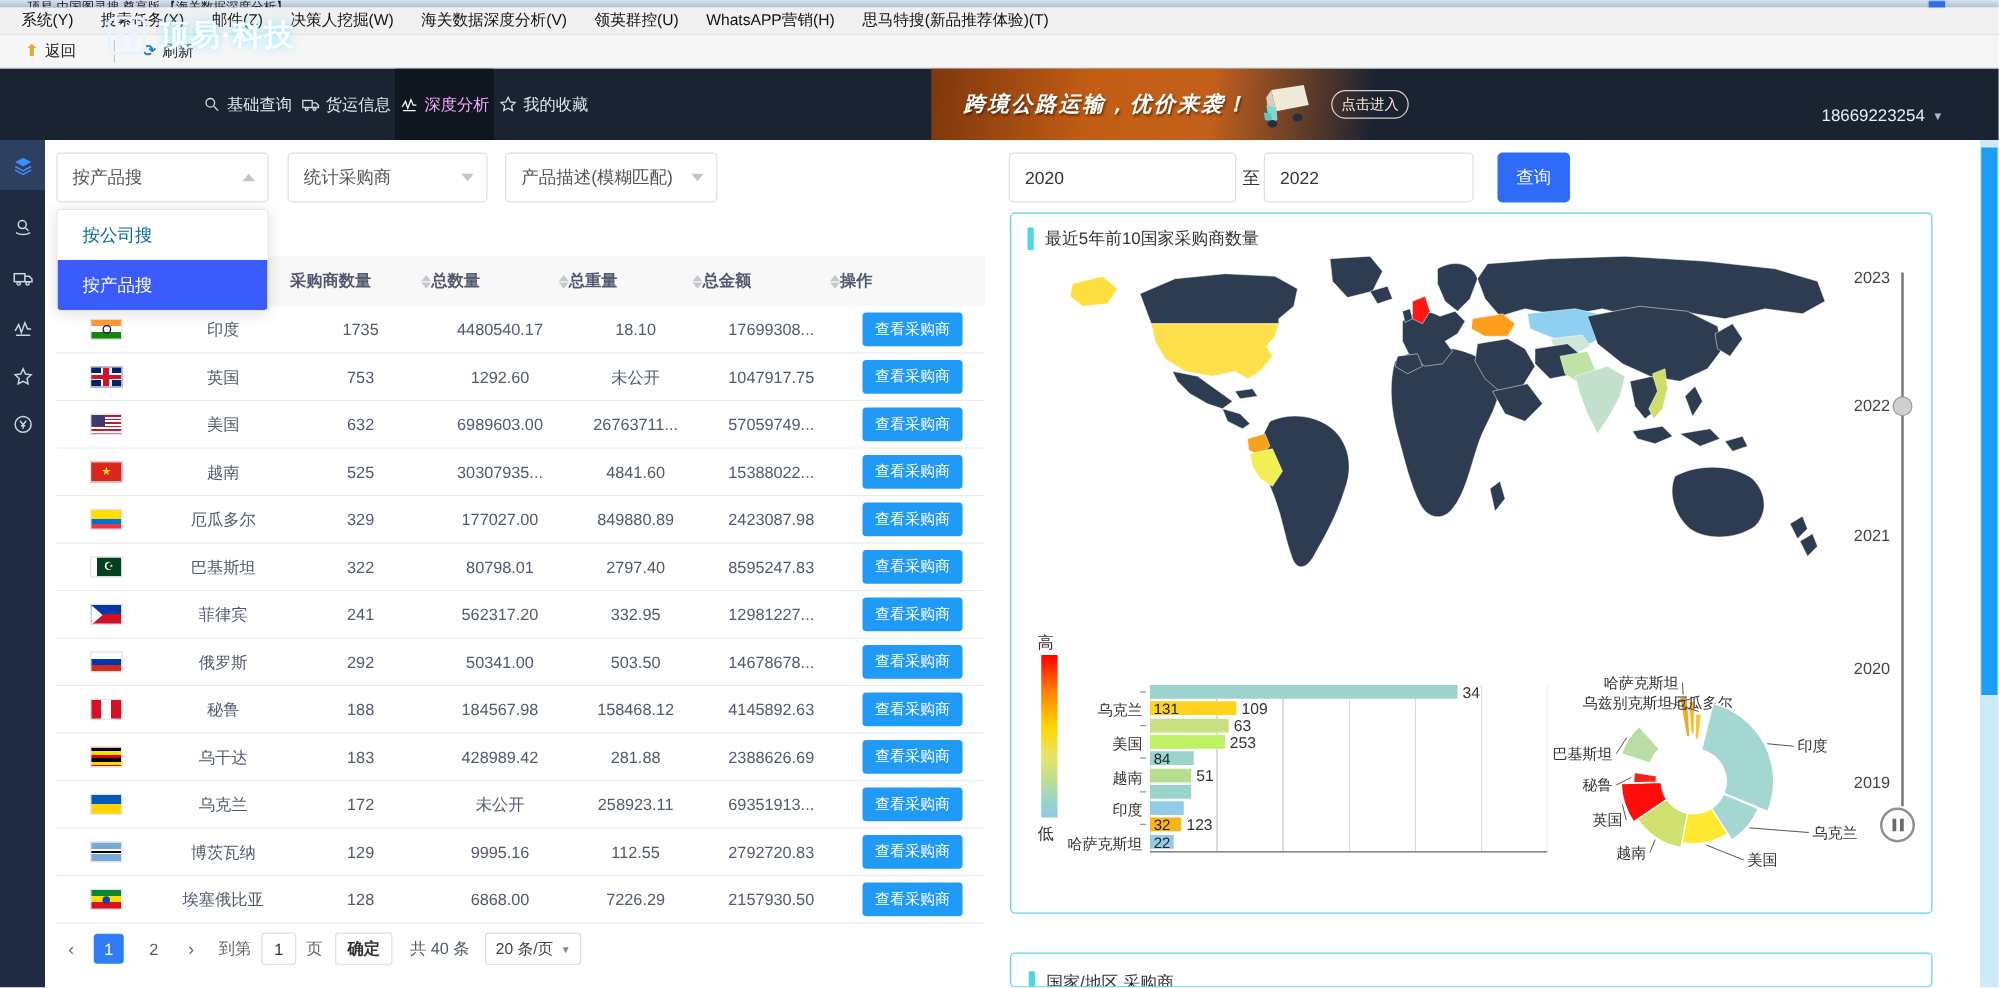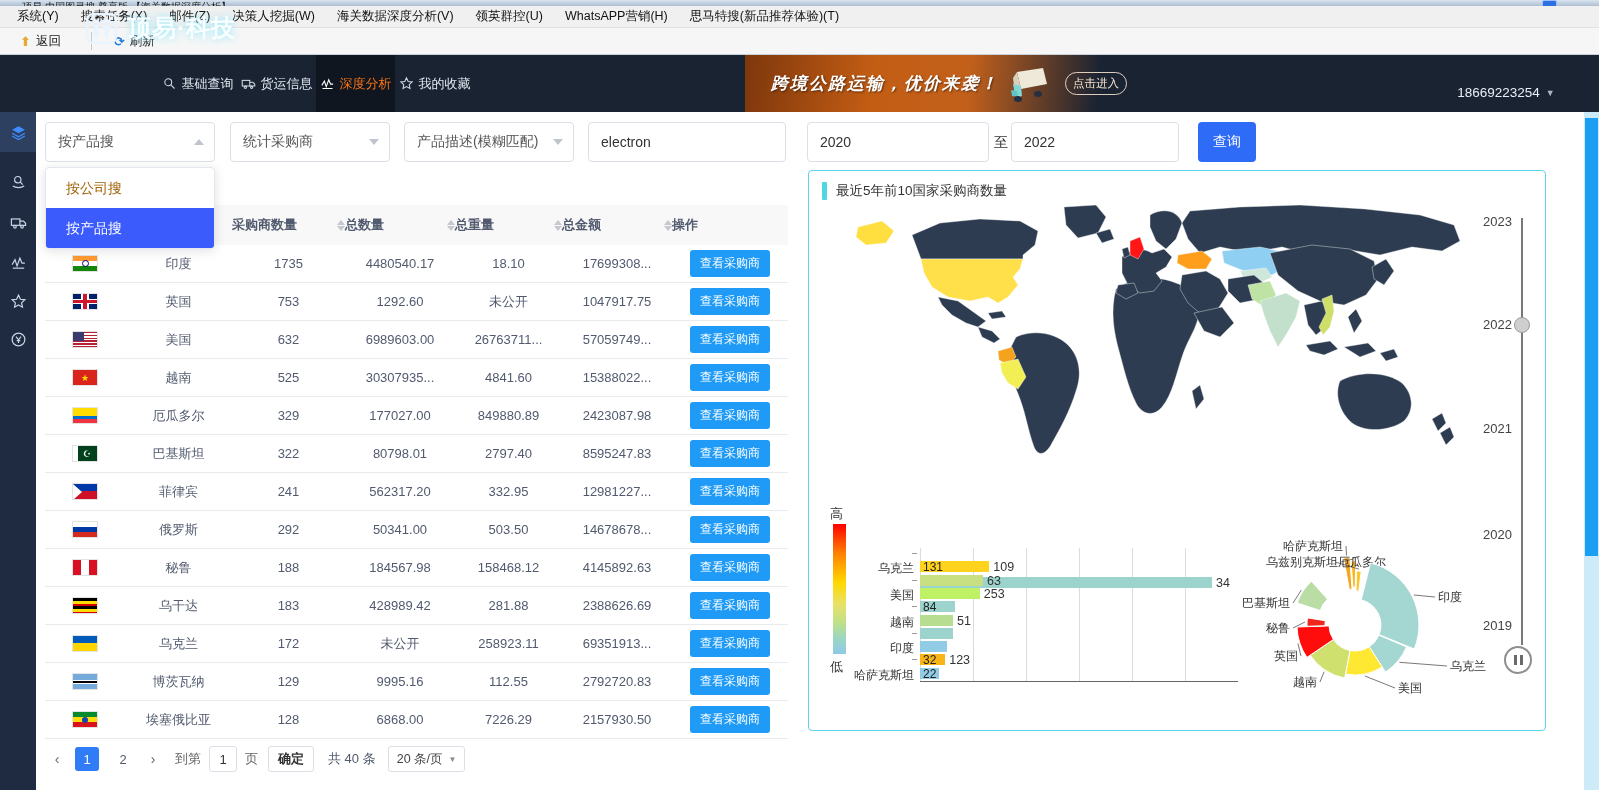--- a/index.html
+++ b/index.html
@@ -25,21 +25,21 @@
   .tool-sep { width:1px; height:18px; background:#c9c9c9; margin:0 14px 0 22px; }
 
   
   #navbar { left:0; top:55px; width:1599px; height:57px; background:#1a2332; }
   #logo { left:86px; top:12px; display:flex; align-items:center; gap:10px; }
   #logo-text { font-size:24px; font-weight:bold; color:#fafeff; letter-spacing:1px;
     text-shadow:0 0 7px rgba(120,230,255,.8); }
   #nav-tabs { left:158px; top:55px; height:57px; display:flex; position:absolute; }
   .nav-tab { width:79px; height:57px; display:flex; align-items:center; justify-content:center;
     gap:5px; color:#dfe6ef; font-size:13px; cursor:pointer; }
-  .nav-tab.active { background:#10161f; color:#f97316; }
+  .nav-tab.active { background:#10161f; color:#f0abfc; }
   #banner { left:745px; top:55px; width:430px; height:57px; position:absolute;
     background:linear-gradient(95deg,#7e370c 0%,#c35d14 30%,#c2601b 52%,rgba(26,35,50,0) 82%);
     display:flex; align-items:center; }
   #banner-text { font-size:17px; font-weight:bold; color:#fff; letter-spacing:2px; margin-left:26px;
     font-style:italic; text-shadow:1px 1px 2px rgba(0,0,0,.5); white-space:nowrap; }
   #banner-btn { margin-left:14px; width:62px; height:23px; border:1px solid rgba(255,235,215,.85);
     border-radius:12px; color:#ffe9d2; font-size:11.5px; display:flex; align-items:center;
     justify-content:center; white-space:nowrap; }
   #phone-box { left:1430px; top:55px; width:160px; height:75px; position:absolute; display:flex;
     align-items:center; justify-content:center; color:#e8eef6; font-size:13.5px; gap:6px; padding-right:8px;}
@@ -61,21 +61,21 @@
     border-top:6px solid #c0c4cc; }
   .caret.up { border-top:none; border-bottom:6px solid #c0c4cc; }
   #to-label { position:absolute; left:994px; top:122px; line-height:40px; font-size:14px; color:#333; }
   #query-btn { position:absolute; left:1198px; top:122px; width:58px; height:40px; background:#2e6bf6;
     border-radius:4px; color:#fff; font-size:14px; display:flex; align-items:center; justify-content:center; }
 
   
   #popup { position:absolute; left:45px; top:167px; width:170px; background:#fff;
     border:1px solid #e4e7ed; border-radius:4px; box-shadow:0 2px 12px rgba(0,0,0,.12); z-index:30;
     overflow:hidden; }
-  .popup-item { height:40px; line-height:40px; padding-left:20px; font-size:14px; color:#a16207; }
+  .popup-item { height:40px; line-height:40px; padding-left:20px; font-size:14px; color:#0369a1; }
   .popup-item.selected { background:#3b5bfd; color:#fff; }
 
   
   #tbl-head { position:absolute; left:45px; top:205px; width:743px; height:40px; background:#f8f8f9;
     display:flex; align-items:center; z-index:5; }
   .th { display:flex; align-items:center; justify-content:space-between; gap:4px; font-size:13px;
     color:#515a6e; font-weight:bold; height:100%; }
   .sorter { display:flex; flex-direction:column; gap:1px; }
   .sorter i { width:0; height:0; border-left:4px solid transparent; border-right:4px solid transparent; display:block; }
   .sorter .s-up { border-bottom:5px solid #c5c8ce; }
@@ -303,23 +303,20 @@
     <i class="caret up"></i>
   </div>
   <div class="sel" style="left:404px;width:170px">
     <span>产品描述(模糊匹配)</span>
     <i class="caret"></i>
   </div>
   <div class="sel" style="left:230px;width:160px">
     <span>统计采购商</span>
     <i class="caret"></i>
   </div>
-  <div class="inp" style="left:588px;width:198px">
-    <input value="electron" style="">
-  </div>
   <div class="inp" style="left:807px;width:182px">
     <input value="2020" style="">
   </div>
   <span id="to-label">至</span>
   <div class="inp" style="left:1011px;width:168px">
     <input value="2022" style="">
   </div>
   <div id="query-btn">查询</div>
 
   <div id="popup">
@@ -617,21 +614,21 @@
       <i></i>
     </div>
 
   <div id="legend-high" style="left:830px;top:505px">高</div>
   <div id="legend-grad"></div>
   <div id="legend-low" style="left:830px;top:658px">低</div>
 
   <div id="bar-grid"></div>
   <div id="barchart">
       <div class="bar-tick" style="left: 912px; top: 553px;"></div>
-      <div class="bar" style="left: 920px; top: 548px; width: 292px; background: rgb(156, 211, 204); margin-top: 29px;">
+      <div class="bar" style="left: 920px; top: 548px; width: 246px; background: rgb(156, 211, 204);">
         <span class="out-lbl">34</span>
       </div>
       <div class="bar-label" style="left: 840px; top: 560.3px;">乌克兰</div>
       <div class="bar" style="left: 920px; top: 561.3px; width: 69.3px; background: rgb(255, 210, 30);">
         <span class="in-lbl">131</span>
         <span class="out-lbl">109</span>
       </div>
       <div class="bar-tick" style="left: 912px; top: 579.6px;"></div>
       <div class="bar" style="left: 920px; top: 574.6px; width: 63px; background: rgb(201, 224, 130);">
         <span class="out-lbl">63</span>
@@ -690,17 +687,23 @@
       <polyline points="92.9,115.5 96,128" fill="none" stroke="#555" stroke-width="0.8"></polyline>
       <text x="93" y="132" font-size="12" fill="#333" text-anchor="end">英国</text>
       <path d="M106.0 98.5 A44 44 0 0 1 106.5 90.1 L124.3 92.9 A26 26 0 0 0 124.0 97.9 Z" fill="#f0261c" stroke="#fff" stroke-width="1" transform="translate(-4.0,-0.2)"></path>
       <polyline points="100.1,93.9 88,100" fill="none" stroke="#555" stroke-width="0.8"></polyline>
       <text x="85" y="104" font-size="12" fill="#333" text-anchor="end">秘鲁</text>
       <path d="M102.4 81.5 A50 50 0 0 1 116.5 59.8 L132.6 77.7 A26 26 0 0 0 125.3 89.0 Z" fill="#b9dda4" stroke="#fff" stroke-width="1" transform="translate(-10.1,-6.5)"></path>
       <polyline points="96.3,62.1 88,75" fill="none" stroke="#555" stroke-width="0.8"></polyline>
       <text x="85" y="79" font-size="12" fill="#333" text-anchor="end">巴基斯坦</text>
     </svg>
 
+  <div class="card" id="card2">
+    <div class="card-title" style="left:14px;top:14px">
+      <div class="accent"></div>
+      <span>国家/地区 采购商</span>
+    </div>
+  </div>
 
   <div class="abs" id="scroll-track"></div>
   <div class="abs" id="scroll-thumb"></div>
 
 </div>
 
 </body></html>

